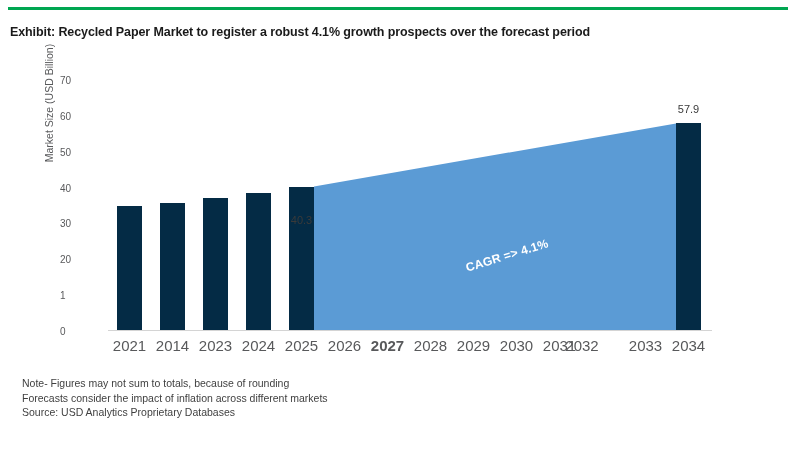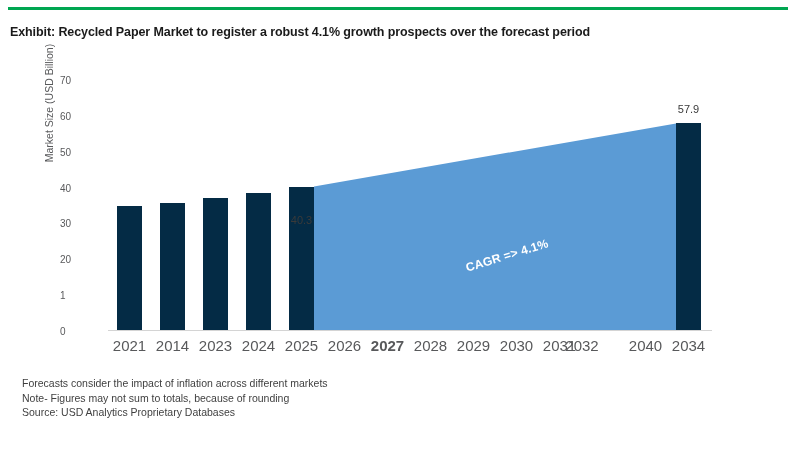--- a/index.html
+++ b/index.html
@@ -189,21 +189,21 @@
     <div class="x-tick-label" style="left: 107.5px;">2023</div>
     <div class="x-tick-label" style="left: 150.5px;">2024</div>
     <div class="x-tick-label" style="left: 193.5px;">2025</div>
     <div class="x-tick-label" style="left: 236.5px;">2026</div>
     <div class="x-tick-label" style="left: 279.5px; font-weight: bold;">2027</div>
     <div class="x-tick-label" style="left: 322.5px;">2028</div>
     <div class="x-tick-label" style="left: 365.5px;">2029</div>
     <div class="x-tick-label" style="left: 408.5px;">2030</div>
     <div class="x-tick-label" style="left: 451.5px;">2031</div>
     <div class="x-tick-label" style="left: 474px; text-align: right;">2032</div>
-    <div class="x-tick-label" style="left: 537.5px;">2040</div>
+    <div class="x-tick-label" style="left: 537.5px;">2033</div>
     <div class="x-tick-label" style="left: 580.5px;">2034</div>
   </div>
 
 <div id="footnotes">
+  <div>Note- Figures may not sum to totals, because of rounding</div>
   <div>Forecasts consider the impact of inflation across different markets</div>
-  <div>Note- Figures may not sum to totals, because of rounding</div>
   <div>Source: USD Analytics Proprietary Databases</div>
 </div>
 
 </body></html>

